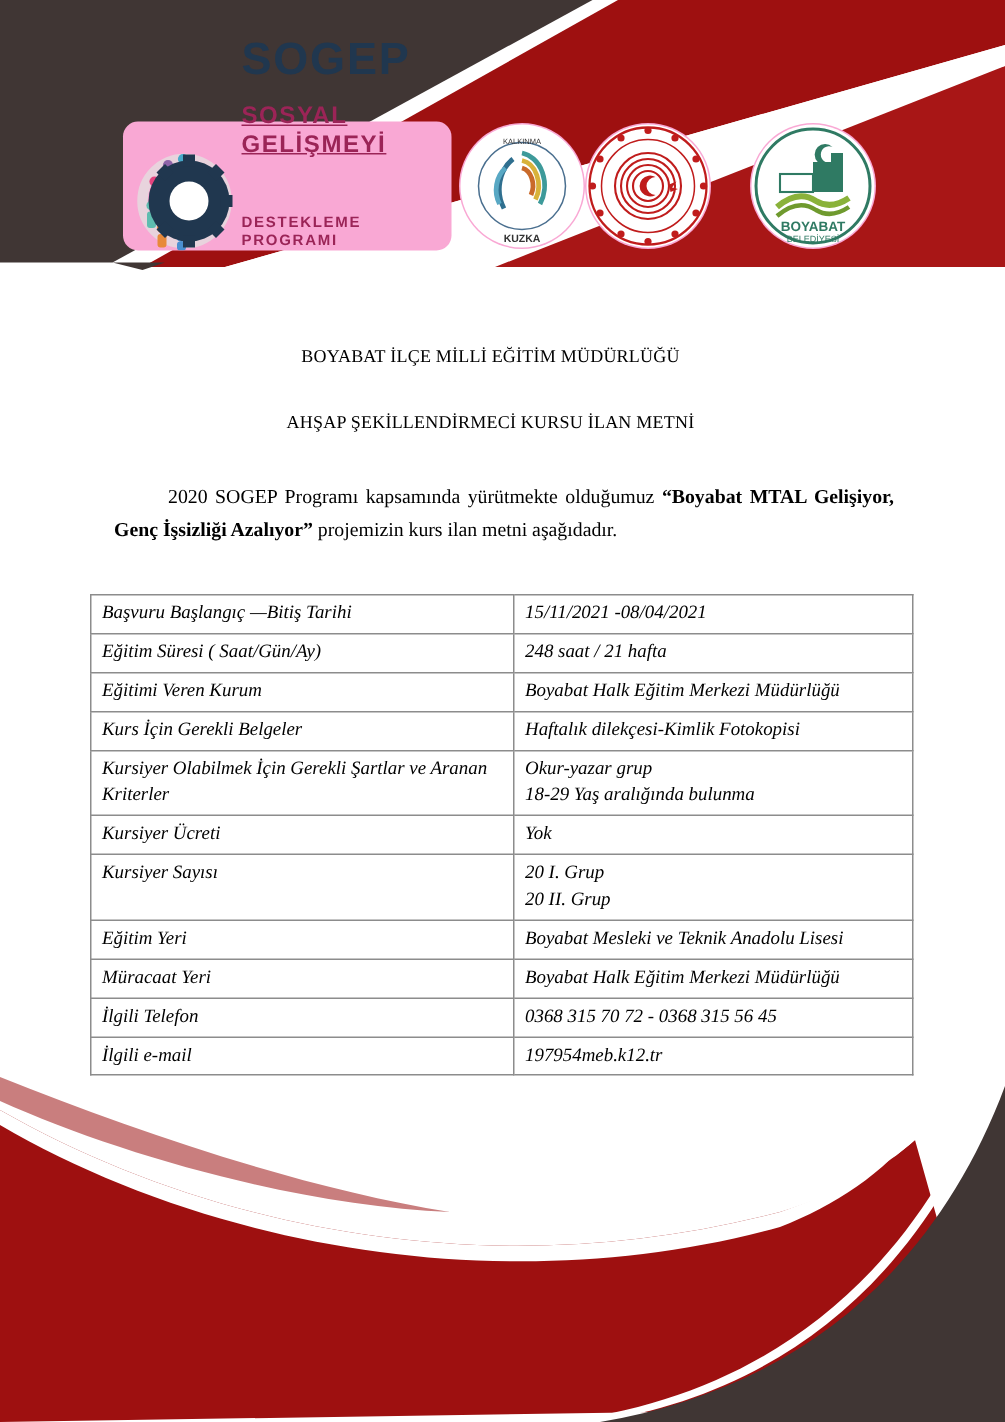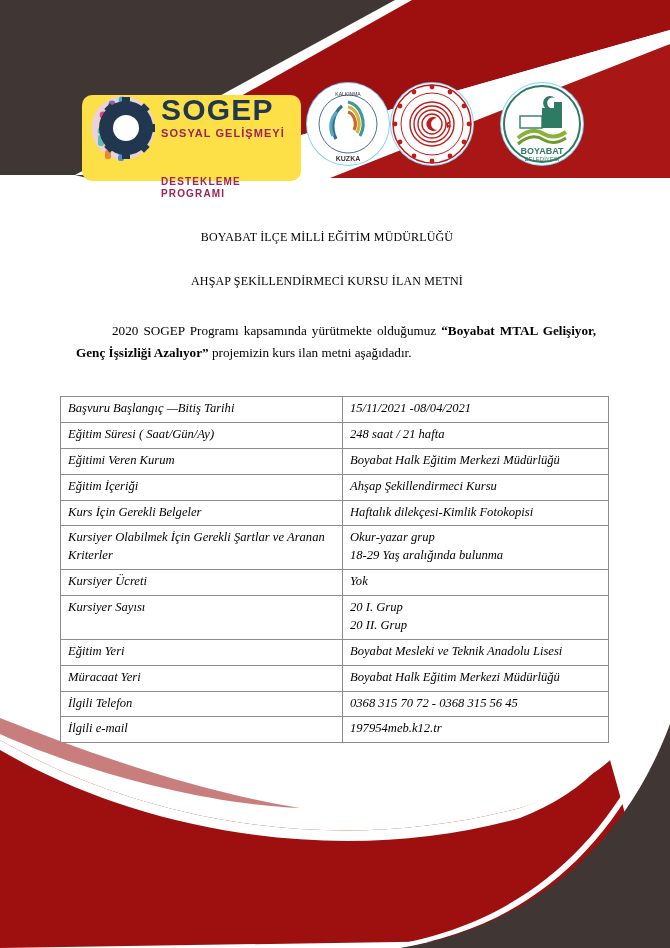--- a/index.html
+++ b/index.html
@@ -20,26 +20,26 @@
     position: absolute;
     left: 0; top: 0;
     width: 670px; height: 200px;
     overflow: hidden;
   }
   #banner svg, #footer-deco svg { display: block; }
 
   
   #sogep-card {
     position: absolute;
-    left: 82px; top: 95px;
+    left: 82px; top: 81px;
     width: 219px; height: 86px;
-    background: #fde047;
+    background: #f9a8d4;
     border-radius: 10px;
     display: flex;
-    align-items: flex-start;
+    align-items: flex-end;
     padding: 0 6px 0 8px;
   }
   #sogep-mark {
     width: 66px; height: 66px;
     position: relative;
     flex: 0 0 auto;
   }
   #sogep-text {
     margin-left: 5px;
     display: flex;
@@ -50,41 +50,42 @@
     font-family: "Liberation Sans", sans-serif;
     font-weight: bold;
     font-size: 30px;
     letter-spacing: 1.2px;
     color: #20374f;
     line-height: 1;
   }
   .sogep-sub1 {
     font-family: "Liberation Sans", sans-serif;
     font-weight: bold;
-    font-size: 11px;
+    font-size: 16px;
     letter-spacing: 1.05px;
     color: #9b2457;
     line-height: 1.22;
-    margin-top: 2px;
+    margin-top: 13px;
+    text-decoration: underline;
   }
   .sogep-sub2 {
     font-family: "Liberation Sans", sans-serif;
     font-weight: bold;
     font-size: 10px;
     letter-spacing: 1.15px;
     color: #9b2457;
     line-height: 1.2;
     margin-top: 36px;
   }
 
   
   .emblem {
     position: absolute;
     border-radius: 50%;
-    background: #7dd3fc;
+    background: #f9a8d4;
   }
   #emblem-kuzka { left: 306px; top: 82px;  width: 84px; height: 84px; }
   #emblem-ministry { left: 390px; top: 82px; width: 84px; height: 84px; }
   #emblem-boyabat { left: 500px; top: 82px; width: 84px; height: 84px; }
 
   
   #doc-title-1, #doc-title-2 {
     position: absolute;
     left: 0; width: 654px;
     text-align: center;
@@ -273,26 +274,20 @@
           <span class="cell-line">248 saat / 21 hafta</span>
         </td>
       </tr>
       <tr>
         <td class="k">Eğitimi Veren Kurum</td>
         <td class="v">
           <span class="cell-line">Boyabat Halk Eğitim Merkezi Müdürlüğü</span>
         </td>
       </tr>
       <tr>
-        <td class="k">Eğitim İçeriği</td>
-        <td class="v">
-          <span class="cell-line">Ahşap Şekillendirmeci Kursu</span>
-        </td>
-      </tr>
-      <tr>
         <td class="k">Kurs İçin Gerekli Belgeler</td>
         <td class="v">
           <span class="cell-line">Haftalık dilekçesi-Kimlik Fotokopisi</span>
         </td>
       </tr>
       <tr>
         <td class="k">Kursiyer Olabilmek İçin Gerekli Şartlar ve Aranan Kriterler</td>
         <td class="v">
           <span class="cell-line">Okur-yazar grup</span>
           <span class="cell-line">18-29 Yaş aralığında bulunma</span>

